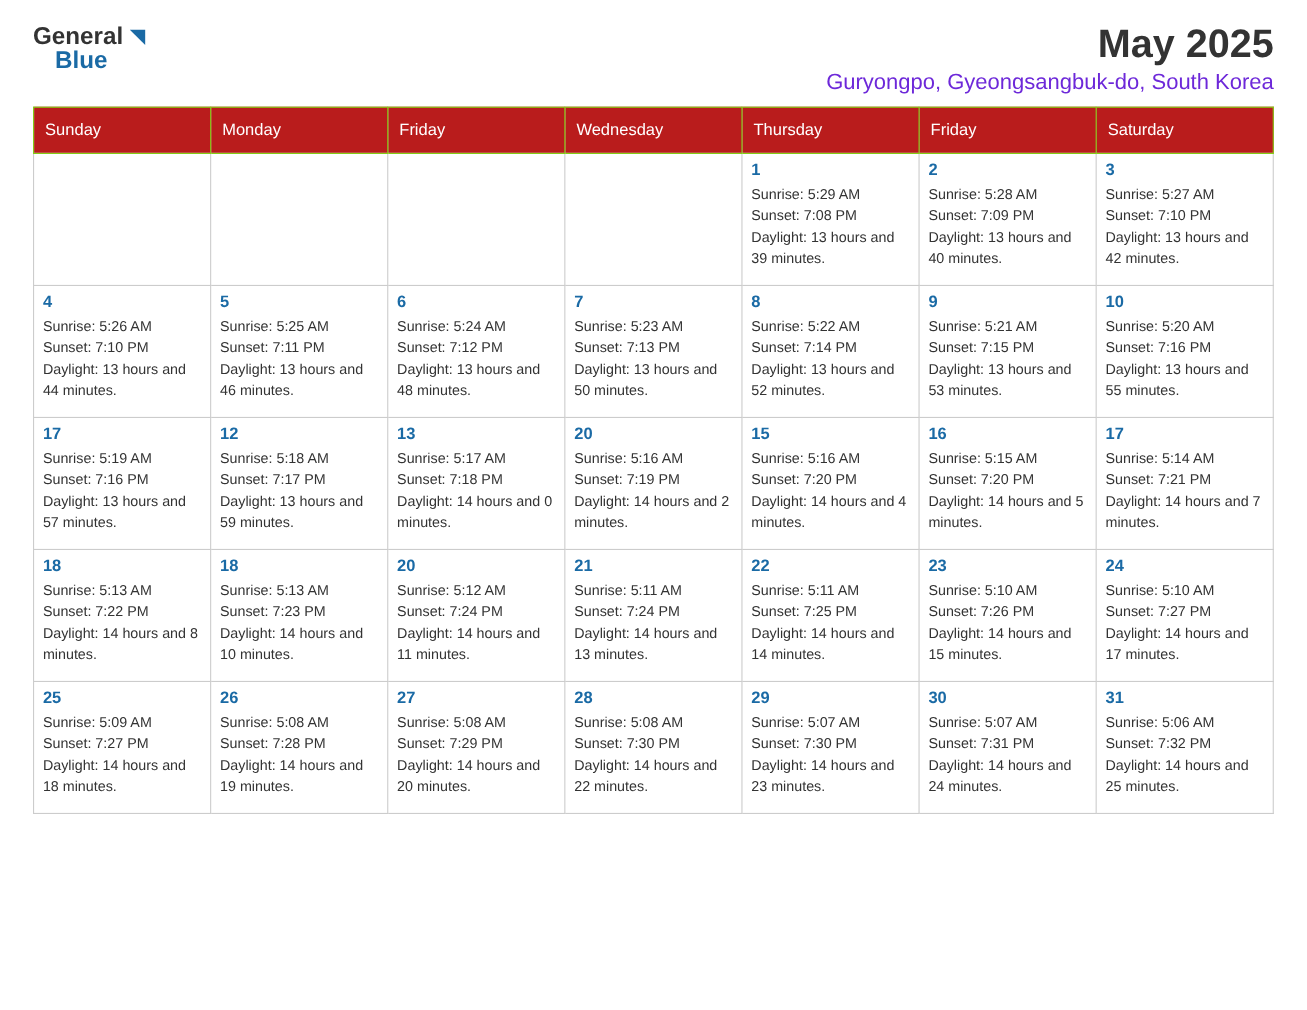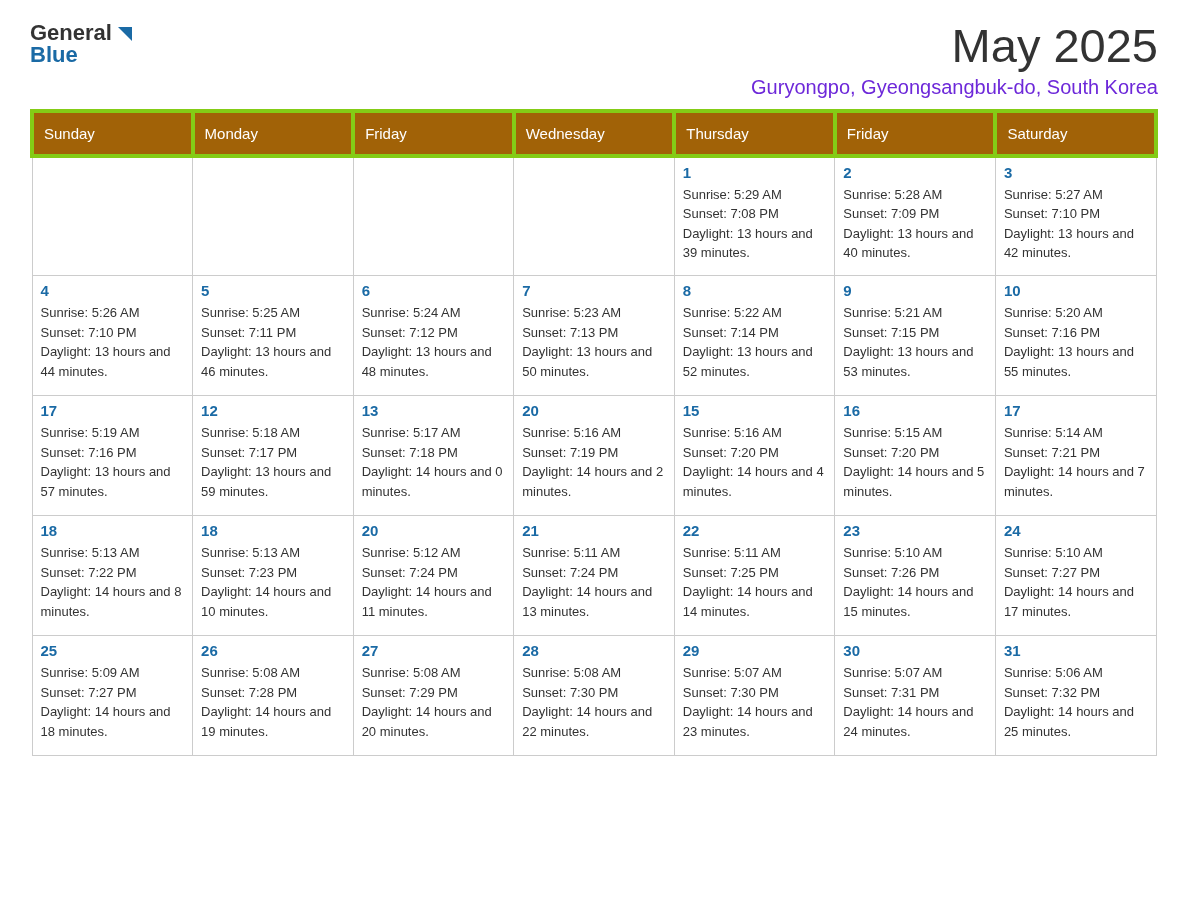--- a/index.html
+++ b/index.html
@@ -24,43 +24,43 @@
     }
     .logo-text-blue {
       font-size: 22px;
       font-weight: bold;
       color: #1a6aa5;
     }
     .title-area {
       text-align: right;
     }
     .month-title {
-      font-size: 47px;
-      font-weight: normal;
+      font-size: 36px;
+      font-weight: bold;
       color: #333;
       line-height: 1.1;
     }
     .location-title {
       font-size: 20px;
       color: #6d28d9;
       margin-top: 4px;
     }
     .calendar-table {
       width: 100%;
       border-collapse: collapse;
       margin-top: 10px;
     }
     .calendar-table thead tr th {
-      background-color: #a16207;
+      background-color: #b91c1c;
       color: #fff;
       font-size: 15px;
       font-weight: normal;
       padding: 12px 10px;
       text-align: left;
-      border: 4px solid #84cc16;
+      border: 1px solid #84cc16;
     }
     .calendar-table tbody tr td {
       border: 1px solid #ccc;
       vertical-align: top;
       padding: 6px 8px;
       width: calc(100% / 7);
       height: 120px;
       font-size: 13px;
       color: #333;
       background: #fff;
@@ -99,21 +99,21 @@
 
 <div class="header-area">
   <div class="logo-wrapper">
     <div class="logo-line1">
       <span class="logo-text-general">General</span>
       <svg width="22" height="22" viewBox="0 0 22 22" style="margin-left:2px; margin-top:2px;">
         <polygon points="4,4 18,4 18,18" fill="#1a6aa5"></polygon>
       </svg>
     </div>
     <div class="logo-line2">
-      <span class="logo-text-blue" style="margin-left:0;">Blue</span>
+      <span class="logo-text-blue" style="margin-left:20px;">Blue</span>
     </div>
   </div>
   <div class="title-area">
     <div class="month-title">May 2025</div>
     <div class="location-title">Guryongpo, Gyeongsangbuk-do, South Korea</div>
   </div>
 </div>
 
 <table class="calendar-table">
   <thead>

